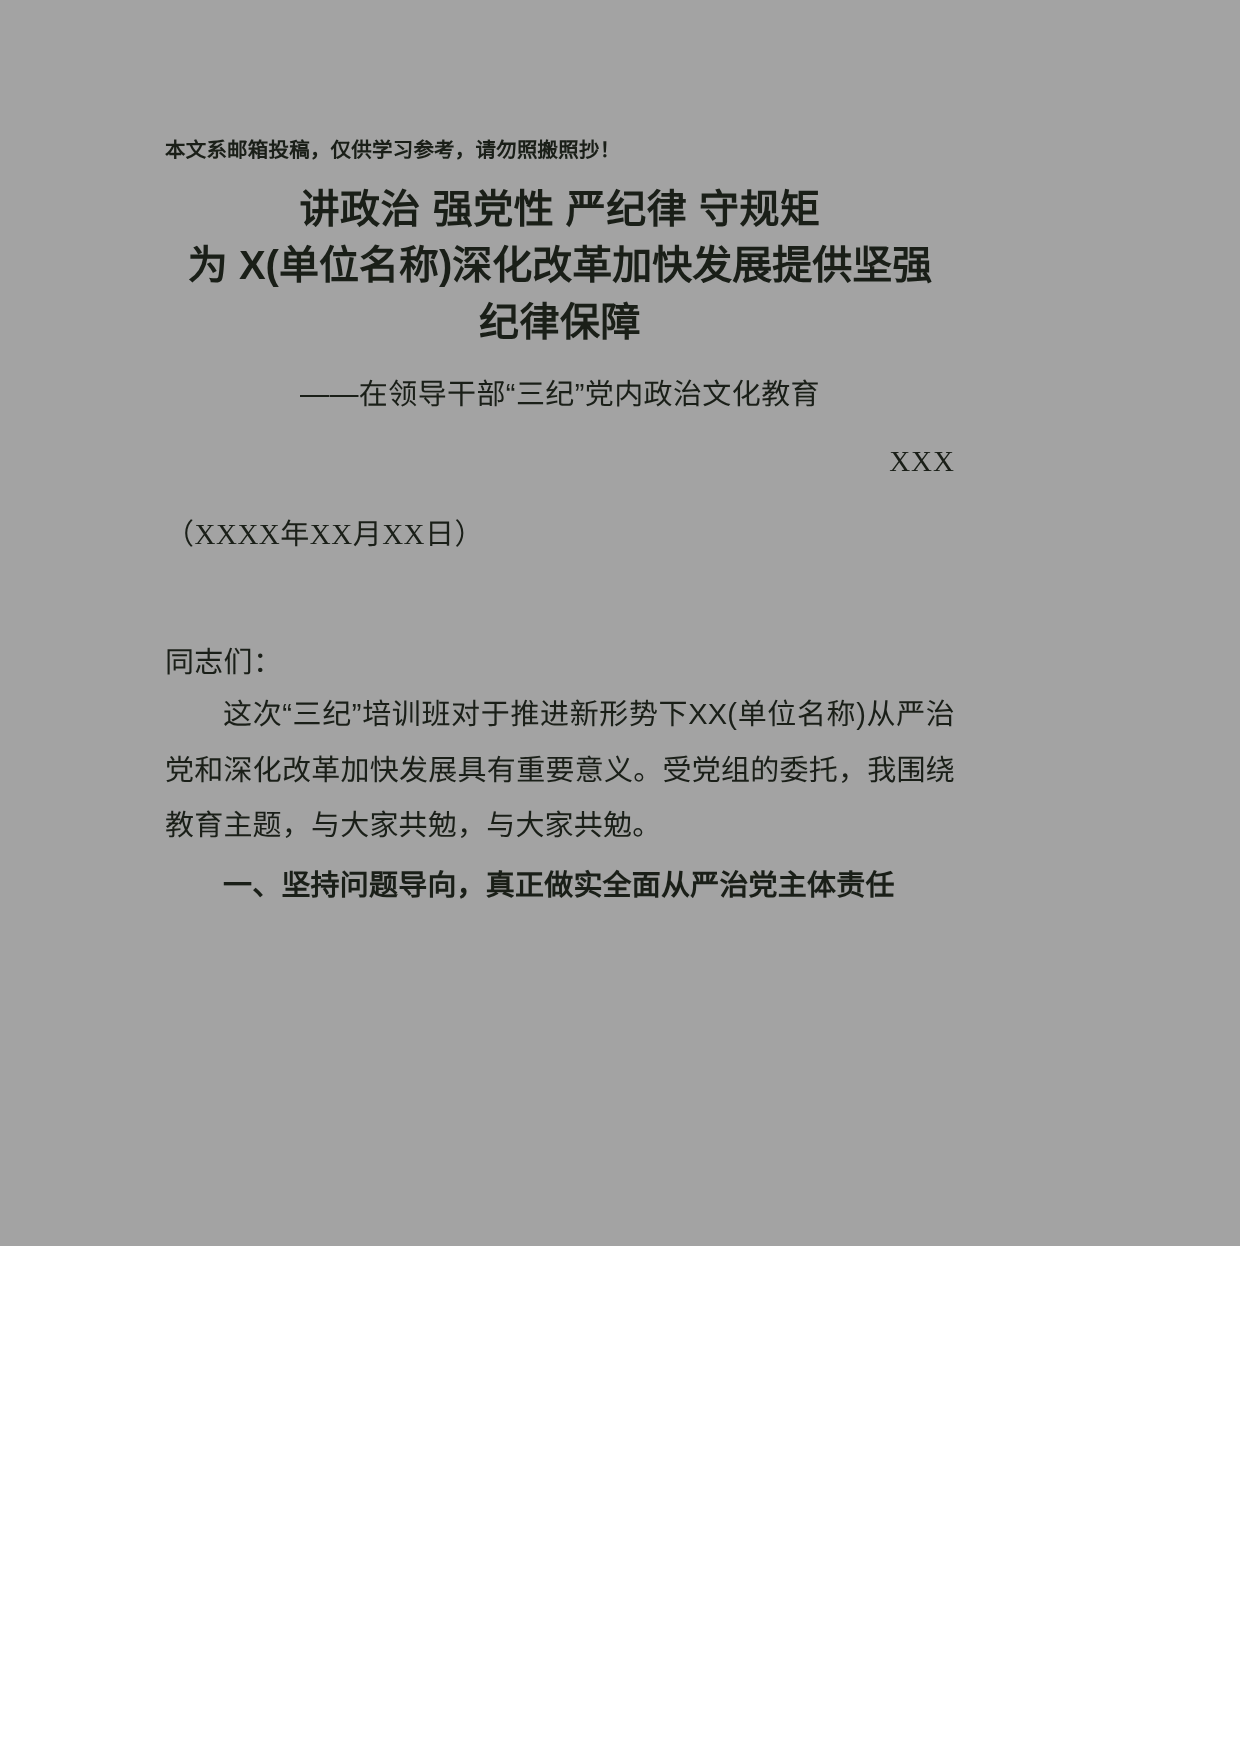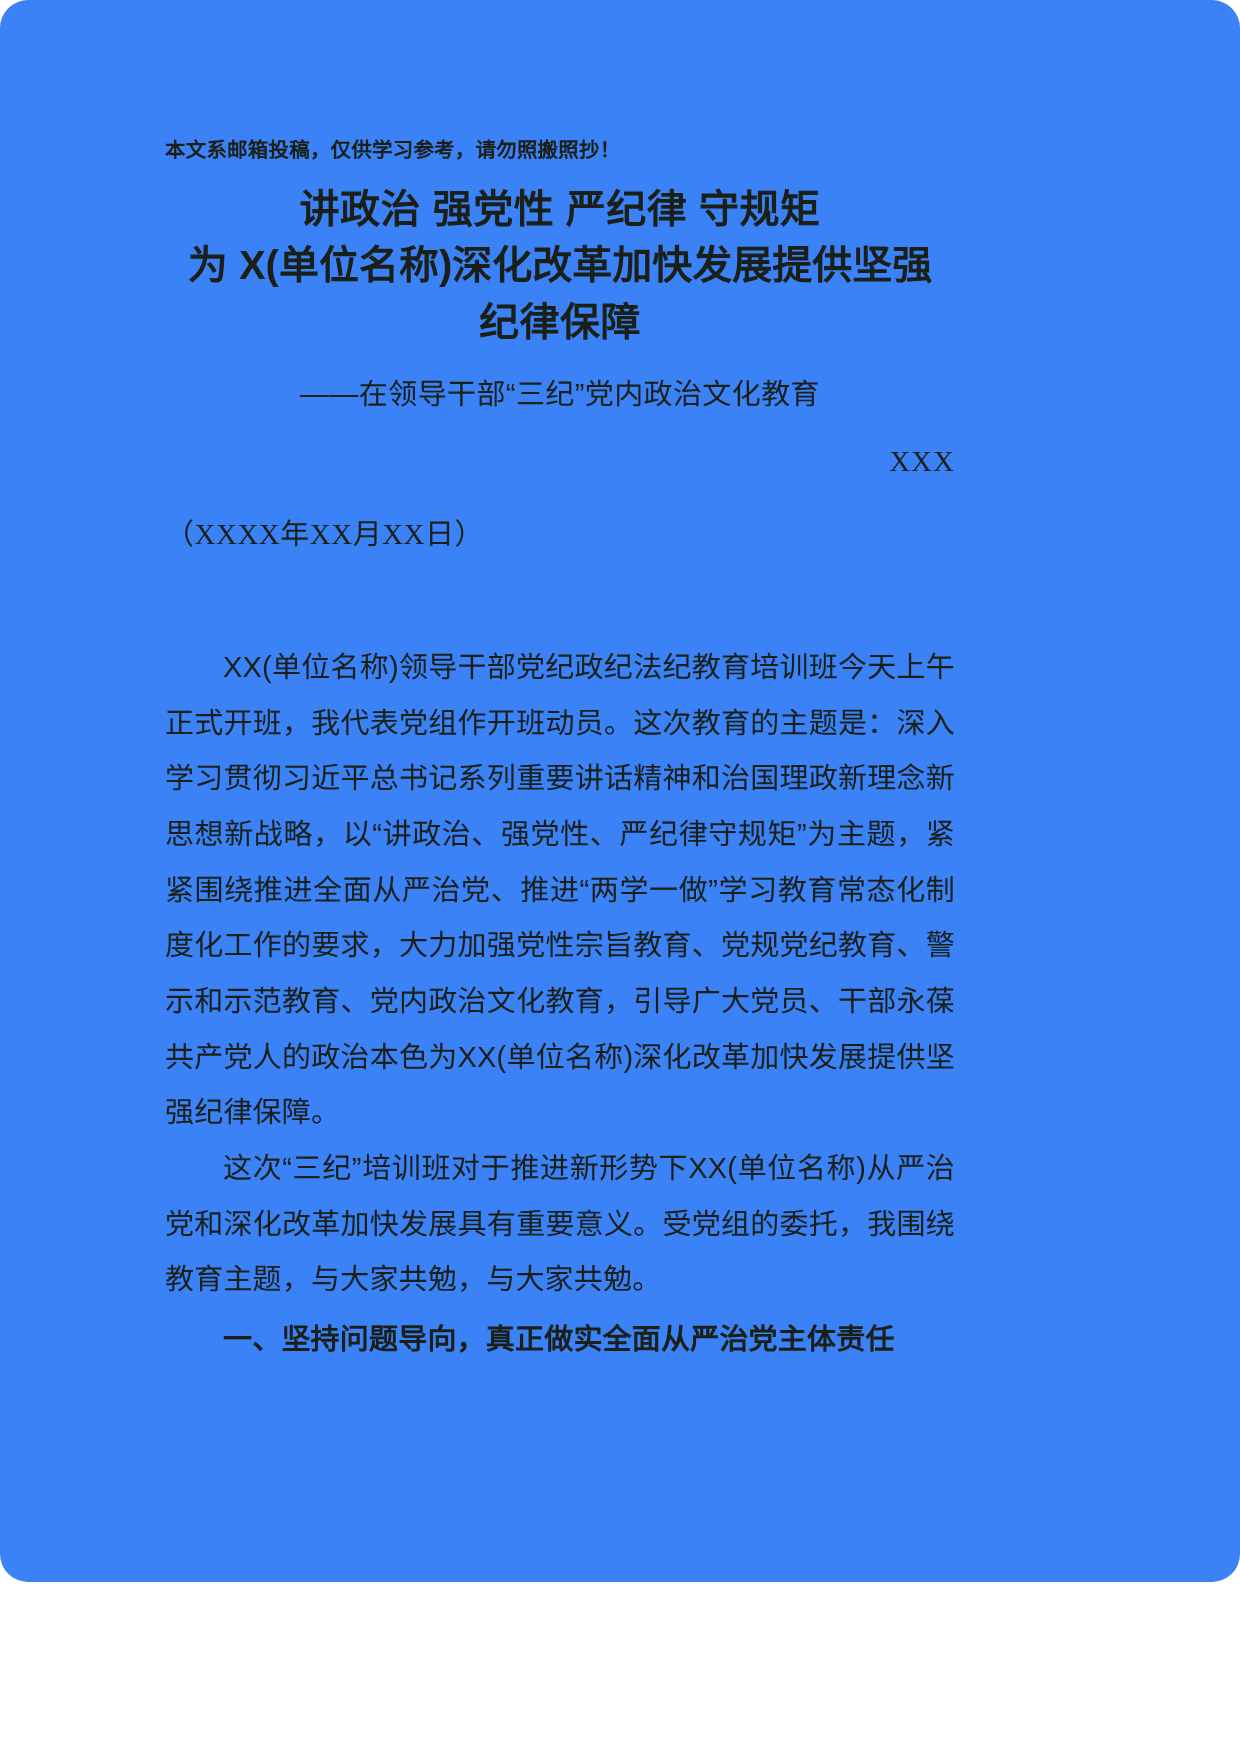--- a/index.html
+++ b/index.html
@@ -12,25 +12,24 @@
     width: 1240px;
     height: 1754px;
     font-family: "Liberation Sans", "DejaVu Sans", sans-serif;
     color: #1a1f18;
     -webkit-font-smoothing: antialiased;
     overflow: hidden;
   }
   .page {
     position: relative;
     width: 1240px;
-    height: 1582px;
-    background: #3b82f6;
+    height: 1246px;
+    background: #a3a3a3;
     box-sizing: border-box;
     padding: 0;
-    border-radius: 28px;
   }
   .content {
     position: absolute;
     left: 165px;
     top: 0;
     width: 790px;
   }
 
   
   .notice {
@@ -136,22 +135,22 @@
     </div>
 
     <div class="subtitle">——在领导干部“三纪”党内政治文化教育</div>
 
     <div class="byline">XXX</div>
 
     <div class="dateline">（XXXX年XX月XX日）</div>
 
     <div class="body-block">
 
+      <div class="salutation">同志们：</div>
 
-      <p class="para para-1">XX(单位名称)领导干部党纪政纪法纪教育培训班今天上午正式开班，我代表党组作开班动员。这次教育的主题是：深入学习贯彻习近平总书记系列重要讲话精神和治国理政新理念新思想新战略，以“讲政治、强党性、严纪律守规矩”为主题，紧紧围绕推进全面从严治党、推进“两学一做”学习教育常态化制度化工作的要求，大力加强党性宗旨教育、党规党纪教育、警示和示范教育、党内政治文化教育，引导广大党员、干部永葆共产党人的政治本色为XX(单位名称)深化改革加快发展提供坚强纪律保障。</p>
 
       <p class="para para-2">这次“三纪”培训班对于推进新形势下XX(单位名称)从严治党和深化改革加快发展具有重要意义。受党组的委托，我围绕教育主题，与大家共勉，与大家共勉。</p>
 
       <p class="heading-para">一、坚持问题导向，真正做实全面从严治党主体责任</p>
 
     </div>
 
   </div>
 </div>
 

